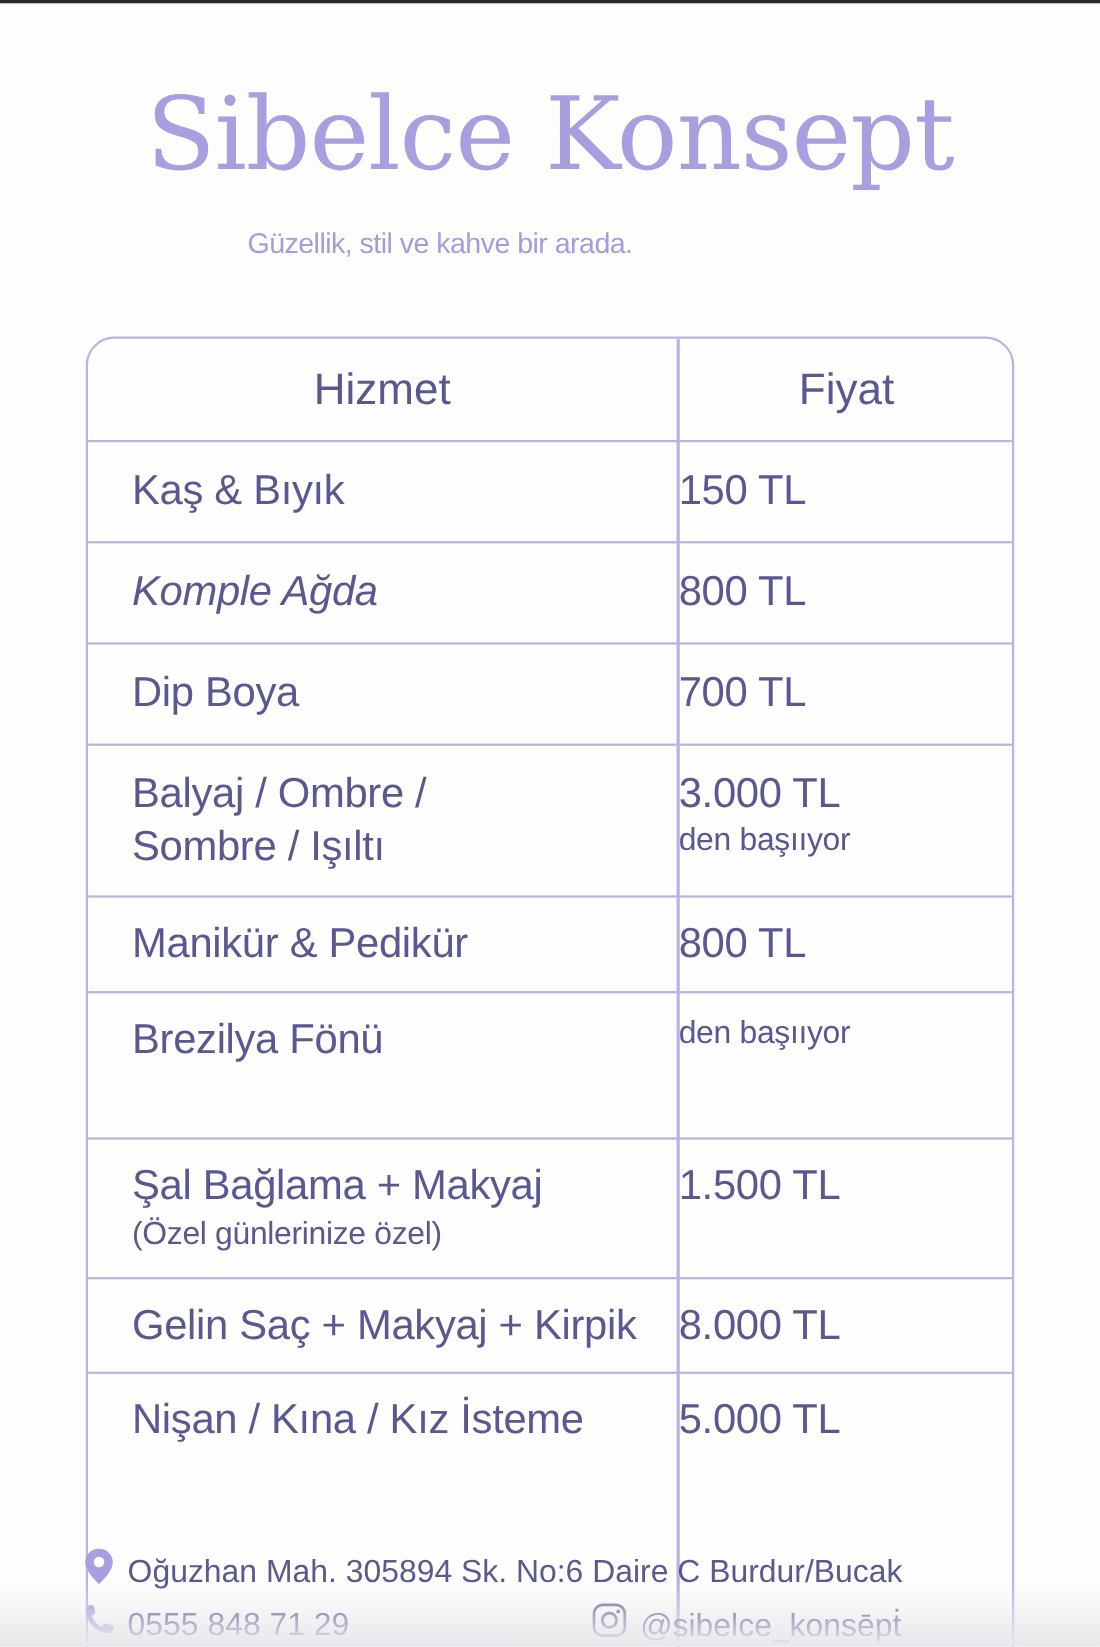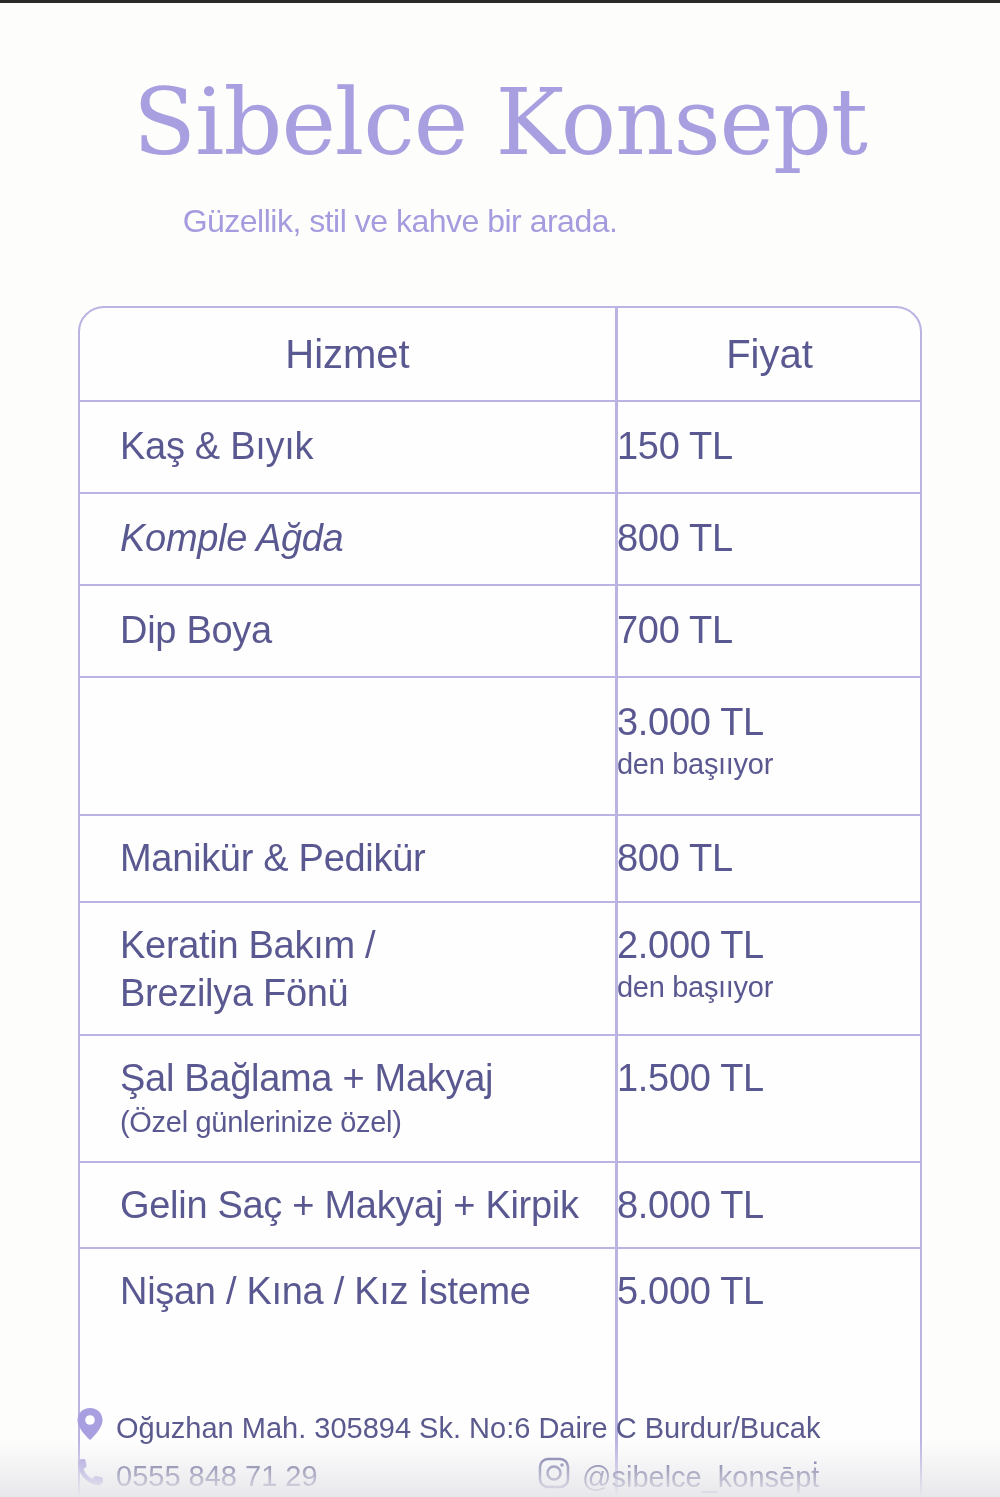--- a/index.html
+++ b/index.html
@@ -22,21 +22,21 @@
     position: absolute; left: 0; top: 68px; width: 1000px;
     text-align: center;
     font-family: "DejaVu Serif", "Liberation Serif", serif;
     font-size: 92px; letter-spacing: -1px;
     color: #a79fe0;
     line-height: 110px;
   }
   .brand-tagline {
     position: absolute; left: 0; top: 196px; width: 800px;
     text-align: center;
-    font-size: 32px;
+    font-size: 26px;
     color: #a49cde;
     line-height: 50px;
     letter-spacing: -0.5px;
   }
   .price-table {
     position: absolute; left: 78px; top: 306px;
     width: 844px; height: 1311px;
     border: 2.5px solid #b9b4e2;
     border-radius: 26px;
     overflow: hidden;
@@ -103,39 +103,39 @@
     <div class="cell-price" style="top:20px;">800 TL</div>
   </div>
 
   <div class="row" style="top:278px;height:92px;">
     <div class="cell-service" style="top:20px;"><span>Dip Boya</span></div>
     <div class="cell-price" style="top:20px;">700 TL</div>
   </div>
 
   <div class="row" style="top:370px;height:138px;">
     <div class="cell-service" style="top:20px;">
+      <span style="display:block">Balyaj / Ombre /</span>
+      <span style="display:block">Sombre / Işıltı</span>
     </div>
     <div class="cell-price" style="top:20px;">
       <span style="display:block">3.000 TL</span>
       <span class="note">den başııyor</span>
     </div>
   </div>
 
   <div class="row" style="top:508px;height:87px;">
     <div class="cell-service" style="top:18px;"><span>Manikür &amp; Pedikür</span></div>
     <div class="cell-price" style="top:18px;">800 TL</div>
   </div>
 
   <div class="row" style="top:595px;height:133px;">
     <div class="cell-service" style="top:18px;">
-      <span style="display:block">Keratin Bakım /</span>
       <span style="display:block">Brezilya Fönü</span>
     </div>
     <div class="cell-price" style="top:18px;">
-      <span style="display:block">2.000 TL</span>
       <span class="note">den başııyor</span>
     </div>
   </div>
 
   <div class="row" style="top:728px;height:127px;">
     <div class="cell-service" style="top:18px;">
       <span style="display:block">Şal Bağlama + Makyaj</span>
       <span class="note" style="margin-top:2px;">(Özel günlerinize özel)</span>
     </div>
     <div class="cell-price" style="top:18px;">1.500 TL</div>

